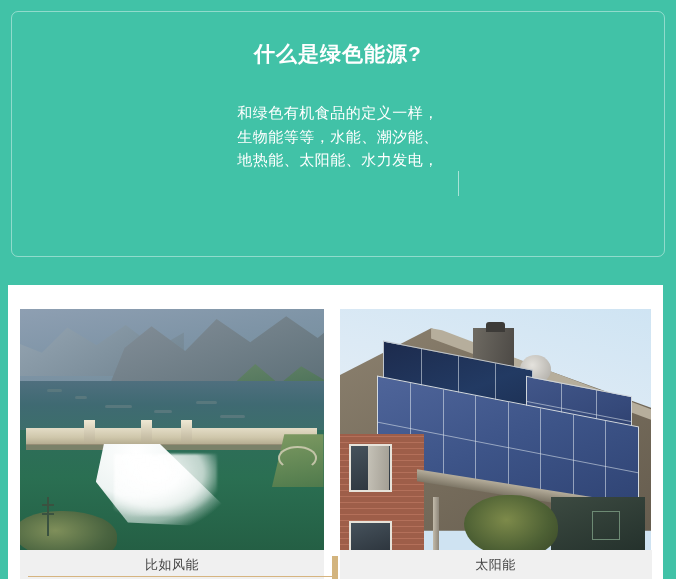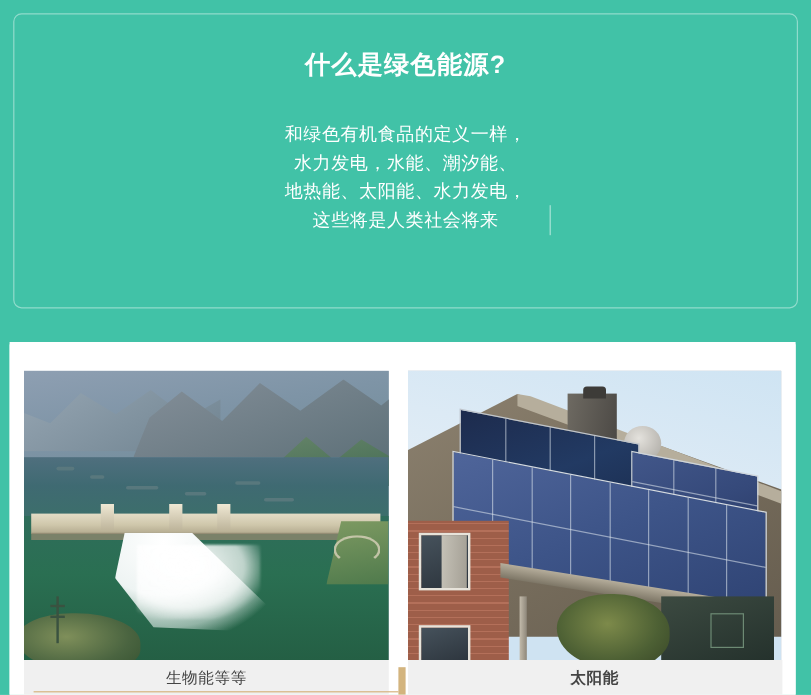--- a/index.html
+++ b/index.html
@@ -92,21 +92,21 @@
   }
 
   .figure {
     position: relative;
     width: 328px;
     height: 294px;
     padding: 24px 12px 0 12px;
     background: #ffffff;
   }
 
-  .figure + .figure { padding-left: 4px; font-weight: bold; }
+  .figure + .figure { padding-left: 4px; }
 
   .thumb {
     position: relative;
     width: 100%;
     height: 241px;
     overflow: hidden;
     background: #9fb0bd;
   }
 
   .figcaption {
@@ -325,23 +325,22 @@
 
 <div id="page">
 
   <section class="hero">
     <div class="hero-frame"></div>
 
     <h1 class="hero-title">什么是绿色能源?</h1>
 
     <div class="hero-body">
       <span class="line">和绿色有机食品的定义一样，</span>
-      <span class="line">水力发电，水能、潮汐能、</span>
+      <span class="line">生物能等等，水能、潮汐能、</span>
       <span class="line">地热能、太阳能、水力发电，</span>
-      <span class="line">这些将是人类社会将来</span>
     </div>
 
     <div class="caret"></div>
   </section>
 
   <section class="card">
     <div class="gallery">
 
       <figure class="figure left">
         <div class="thumb">
@@ -364,21 +363,21 @@
             <div class="pier" style="left:40%"></div>
             <div class="pier" style="left:53%"></div>
             <div class="spill"></div>
             <div class="foam"></div>
             <div class="bank-right"></div>
             <div class="road"></div>
             <div class="bush"></div>
             <div class="pylon"></div>
           </div>
         </div>
-        <figcaption class="figcaption">生物能等等</figcaption>
+        <figcaption class="figcaption">比如风能</figcaption>
       </figure>
 
       <figure class="figure right">
         <div class="thumb">
           <div class="solar">
             <div class="sky2"></div>
             <div class="roof"></div>
             <div class="roof-edge"></div>
             <div class="chimney"></div>
             <div class="chimney-cap"></div>

